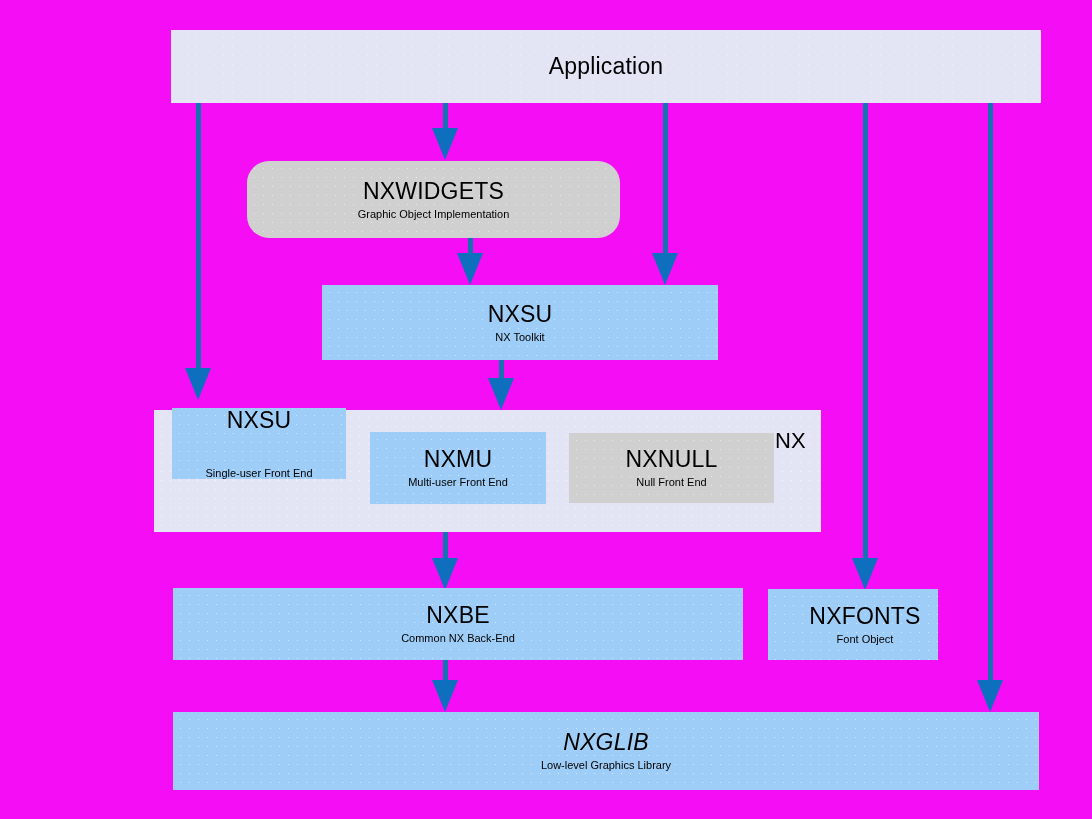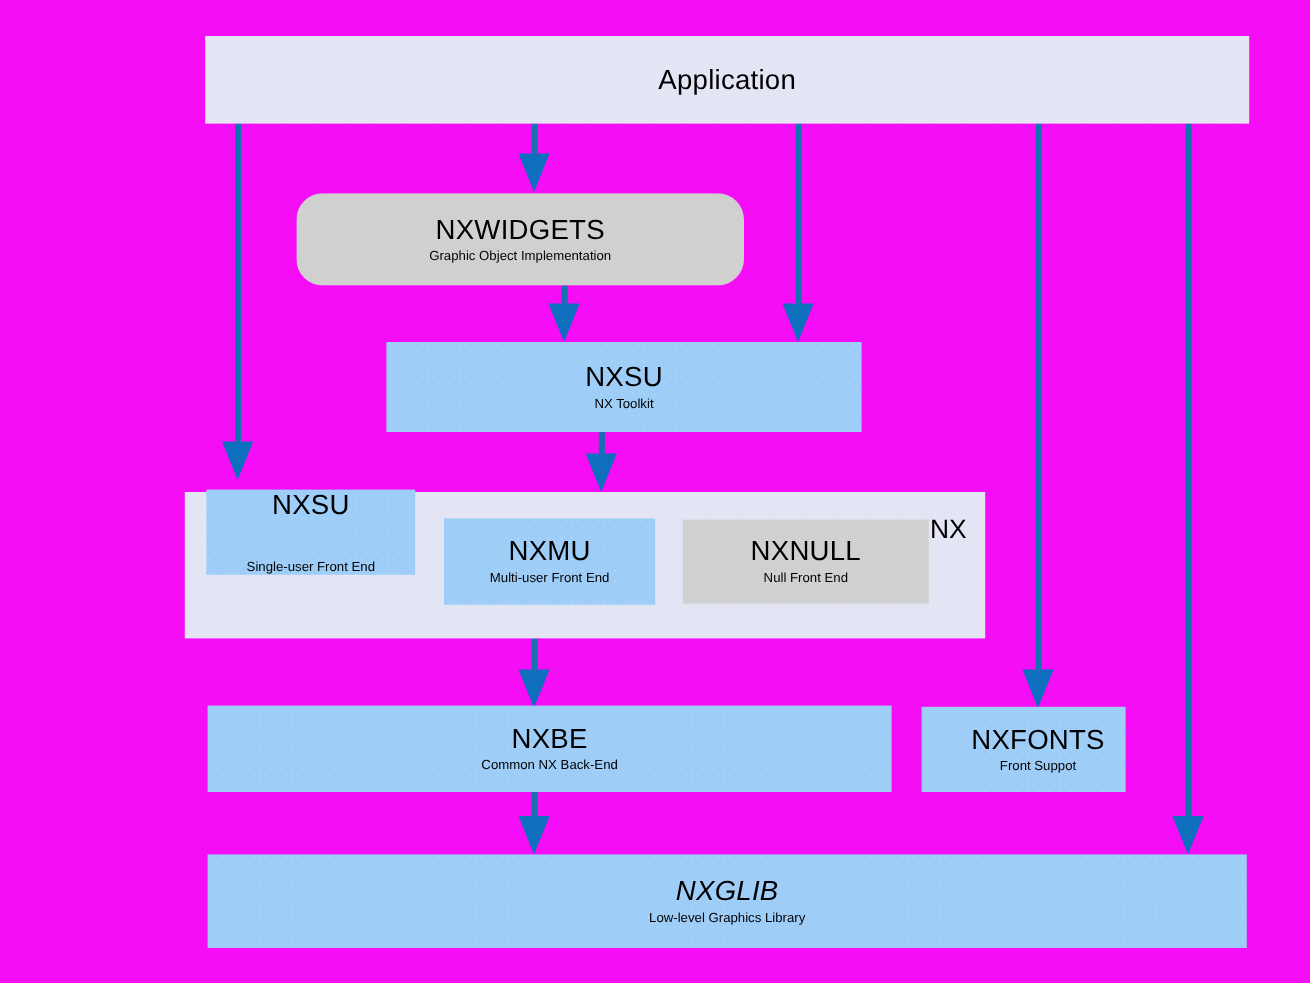--- a/index.html
+++ b/index.html
@@ -180,21 +180,21 @@
     <span class="subtitle">Null Front End</span>
   </div>
 
   <div class="box fill-blue" style="left:173px; top:588px; width:570px; height:72px;">
     <span class="title">NXBE</span>
     <span class="subtitle">Common NX Back-End</span>
   </div>
 
   <div class="box fill-blue" style="left:768px; top:589px; width:170px; height:71px;padding-left:24px;">
     <span class="title">NXFONTS</span>
-    <span class="subtitle">Front Suppot</span>
+    <span class="subtitle">Font Object</span>
   </div>
 
   <div class="box fill-blue" style="left:173px; top:712px; width:866px; height:78px;">
     <span class="title nxglib-title">NXGLIB</span>
     <span class="subtitle">Low-level Graphics Library</span>
   </div>
 
 </div>
 
 </body></html>

